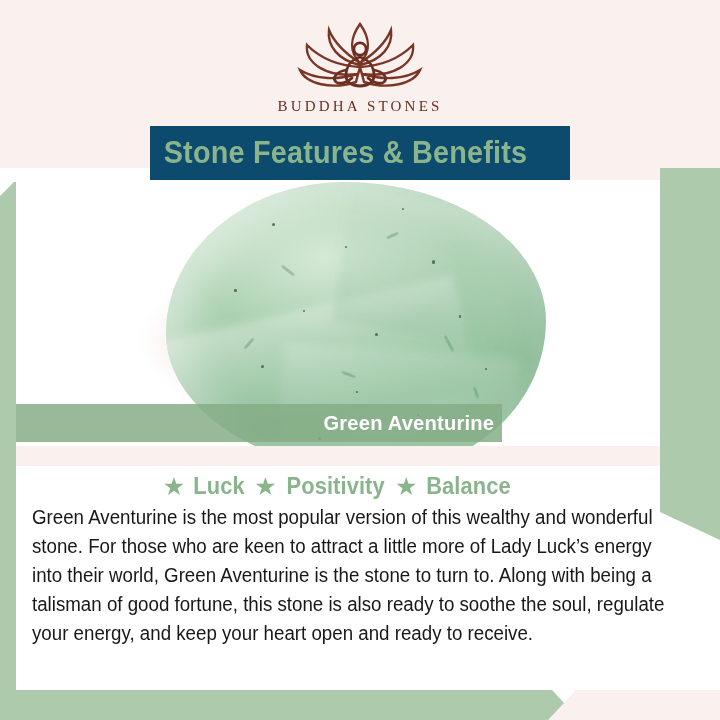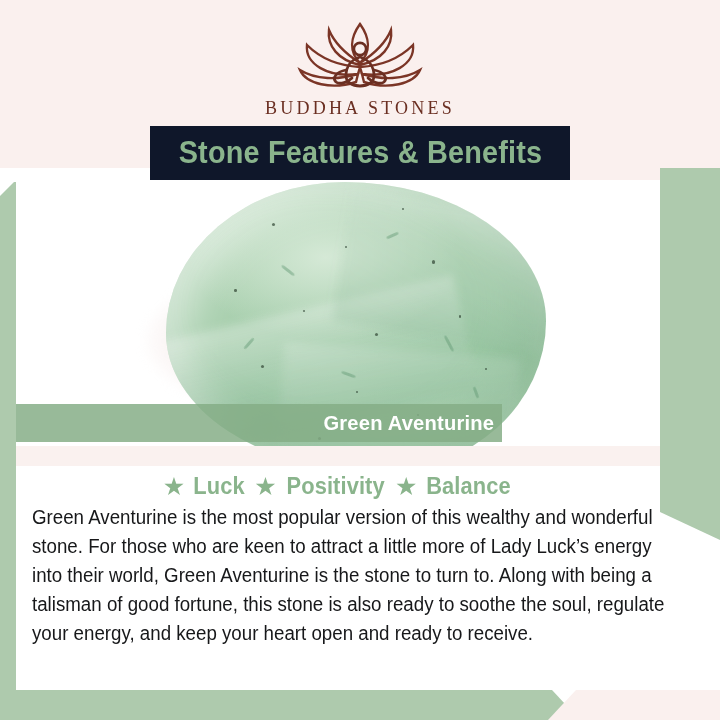--- a/index.html
+++ b/index.html
@@ -39,27 +39,27 @@
   }
   .white-inner{
     position:absolute;left:16px;top:190px;width:644px;height:500px;background:#ffffff;
   }
 
   
   .logo-wrap{position:absolute;left:0;top:18px;width:720px;text-align:center;}
   .logo-mark{display:block;margin:0 auto;}
   .logo-text{
     margin-top:2px;font-family:"Liberation Serif", serif;
-    font-size:18px;letter-spacing:3.2px;color:#6b2f22;font-weight:400;
+    font-size:15px;letter-spacing:3.2px;color:#6b2f22;font-weight:400;
   }
 
   
   .title-panel{
     position:absolute;left:150px;top:126px;width:420px;height:54px;
-    background:#0f172a;display:flex;align-items:center;justify-content:center;
+    background:#0c4a6e;display:flex;align-items:center;justify-content:flex-start;
   }
   .title-text{
     font-size:31px;font-weight:bold;color:#8ab48c;
     letter-spacing:.2px;white-space:nowrap;
     transform:scaleX(.93);transform-origin:center;
   }
 
   
   .photo{position:absolute;left:16px;top:180px;width:644px;height:266px;overflow:hidden;background:#ffffff;}
   .shadow{

